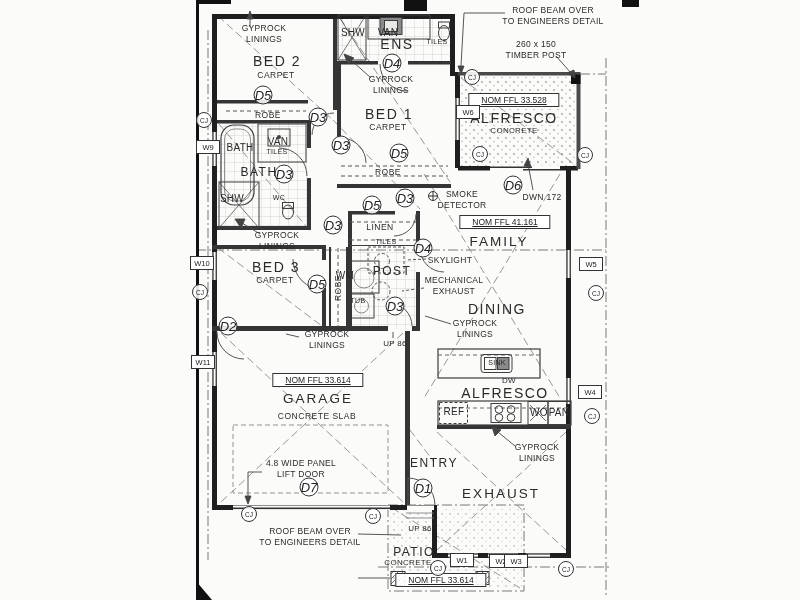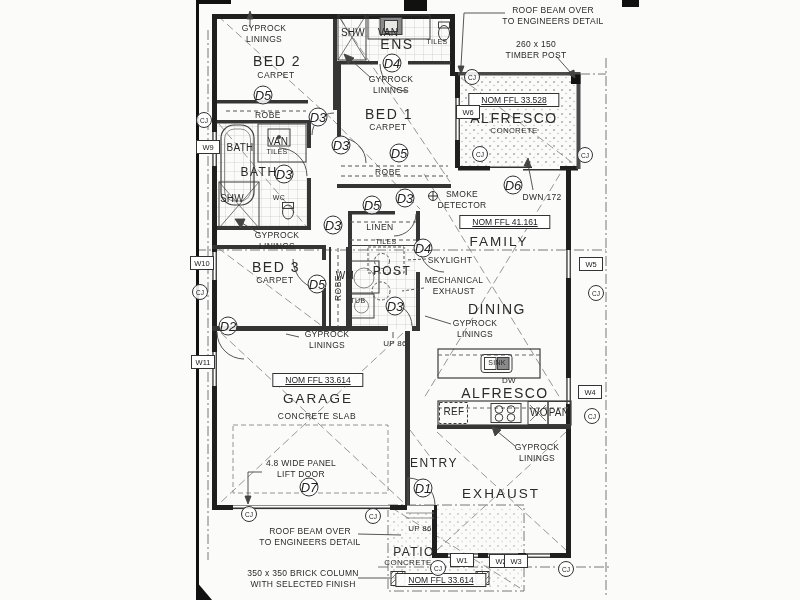--- a/index.html
+++ b/index.html
@@ -379,22 +379,20 @@
 LIFT DOOR</div>
 
 <div class="lbl rm" style="left:434px;top:463px;font-size:12px">ENTRY</div>
 <div class="lbl rm-big" style="left:501px;top:494px">EXHAUST</div>
 
 <div class="lbl note" style="left:310px;top:537px">ROOF BEAM OVER
 TO ENGINEERS DETAIL</div>
 <div class="lbl" style="left:420px;top:529px;font-size:8px">UP 86</div>
 <div class="lbl rm" style="left:414px;top:552px;font-size:12px">PATIO</div>
 <div class="lbl" style="left:408px;top:563px;font-size:8px">CONCRETE</div>
-<div class="lbl note" style="left:303px;top:579px">350 x 350 BRICK COLUMN
-WITH SELECTED FINISH</div>
 <div class="fflbox" style="left:441px;top:580px">NOM FFL 33.614</div>
 
 <div class="tagc" style="left:263px;top:95px">D5</div>
 <div class="tagc" style="left:318px;top:117px">D3</div>
 <div class="tagc" style="left:392px;top:63px">D4</div>
 <div class="tagc" style="left:341px;top:145px">D3</div>
 <div class="tagc" style="left:399px;top:153px">D5</div>
 <div class="tagc" style="left:284px;top:174px">D3</div>
 <div class="tagc" style="left:333px;top:225px">D3</div>
 <div class="tagc" style="left:372px;top:205px">D5</div>

